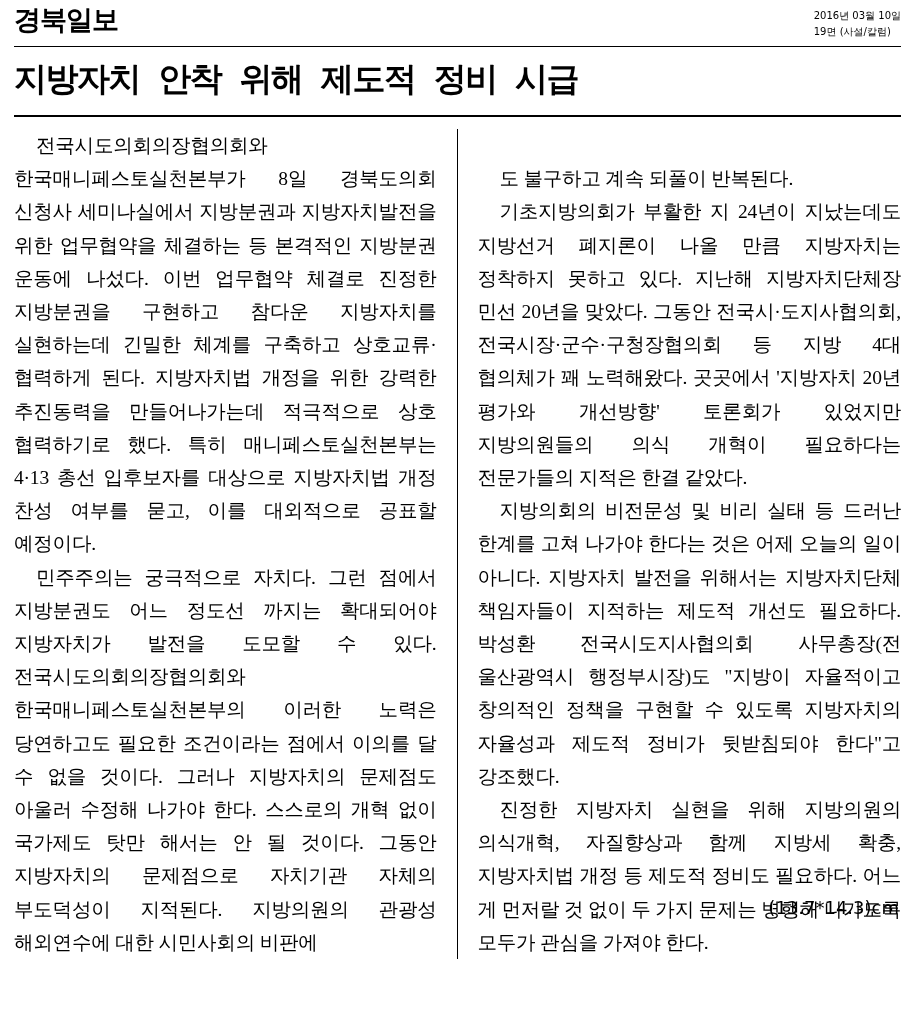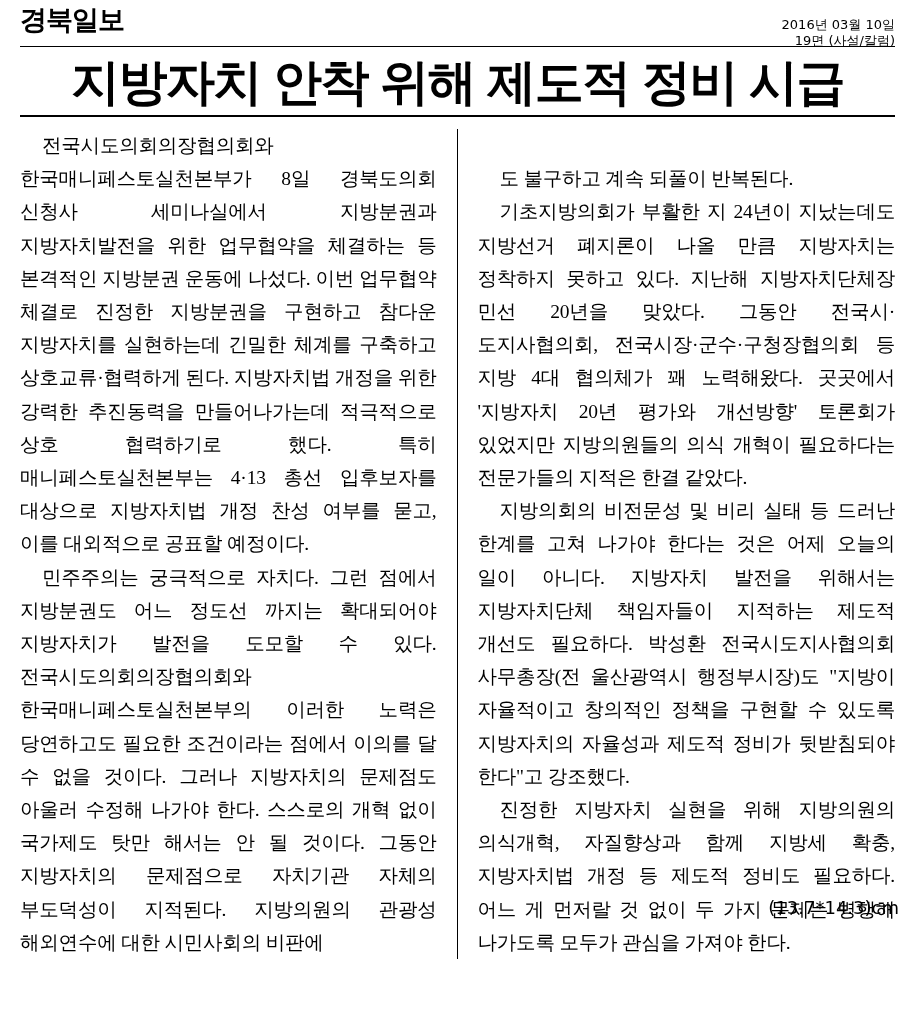--- a/index.html
+++ b/index.html
@@ -13,58 +13,57 @@
     font-family: "Liberation Serif", "DejaVu Serif", serif;
     color: #000000;
     position: relative;
     overflow: hidden;
   }
   .page {
     width: 915px;
     height: 924px;
     position: relative;
     box-sizing: border-box;
-    padding: 0 20px;
+    padding: 0 14px;
   }
   
   .masthead {
     position: relative;
     height: 44px;
   }
   .paper-name {
     font-family: "DejaVu Sans", "Liberation Sans", sans-serif;
     font-weight: bold;
     font-size: 27px;
     letter-spacing: -1px;
     position: absolute;
     left: 0;
     top: 2px;
   }
   .masthead-meta {
     position: absolute;
     right: 0;
-    top: 17px;
-    text-align: right;
+    top: 8px;
+    text-align: left;
     font-family: "DejaVu Sans", "Liberation Sans", sans-serif;
-    font-size: 13px;
+    font-size: 10px;
     line-height: 16px;
     color: #000;
   }
   .rule-top {
     border-top: 1px solid #000;
     margin: 2px 0 0 0;
     height: 0;
   }
   
   .headline {
-    font-family: Liberation Sans, sans-serif;
+    font-family: Liberation Mono, monospace;
     font-weight: bold;
-    font-size: 49px;
+    font-size: 33px;
     line-height: 58px;
-    text-align: center;
     letter-spacing: -1.5px;
     margin: 6px 0 2px 0;
     white-space: nowrap;
   }
   .rule-under-headline {
     border-bottom: 2px solid #000;
     margin-top: 4px;
   }
   
   .columns {

